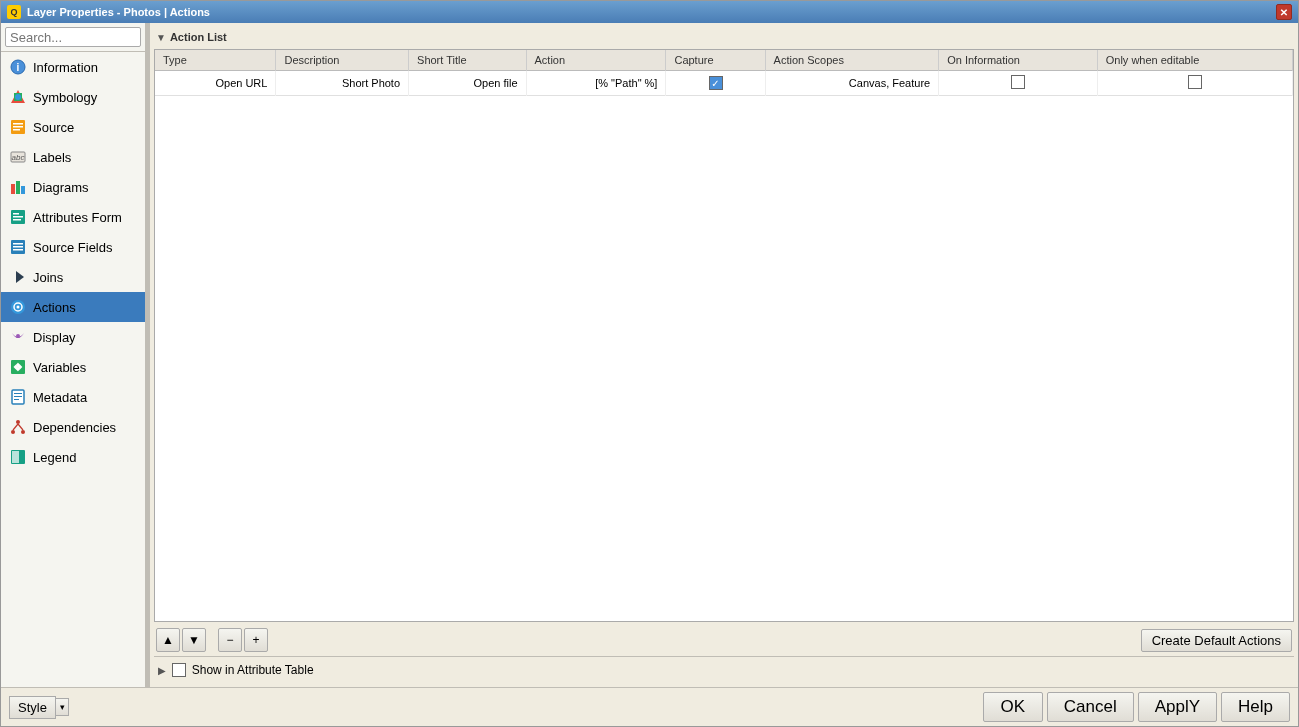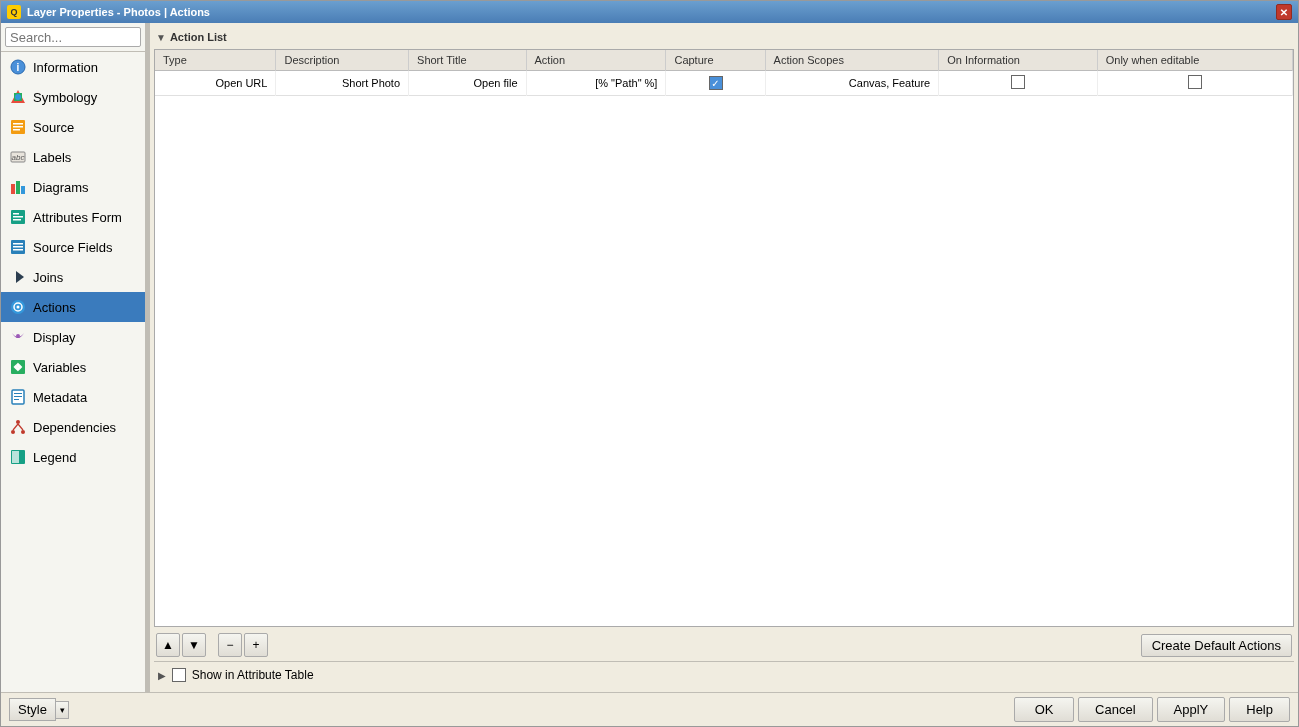--- a/index.html
+++ b/index.html
@@ -269,21 +269,21 @@
     }
     .bottom-buttons {
       display: flex;
       gap: 4px;
     }
     .bottom-btn {
       padding: 4px 16px;
       border: 1px solid #aaa;
       background: linear-gradient(to bottom, #f5f5f0, #e0ddd5);
       cursor: pointer;
-      font-size: 13px;
+      font-size: 17px;
       border-radius: 2px;
       min-width: 60px;
       text-align: center;
     }
     .resize-handle {
       width: 4px;
       background: #c0bdb5;
       cursor: col-resize;
     }
   </style>

